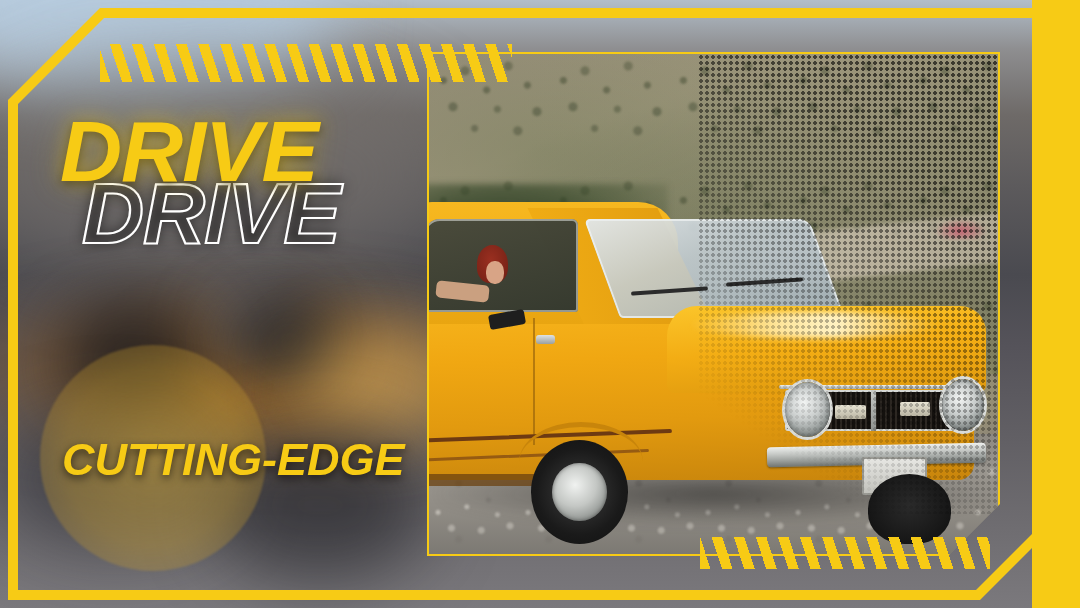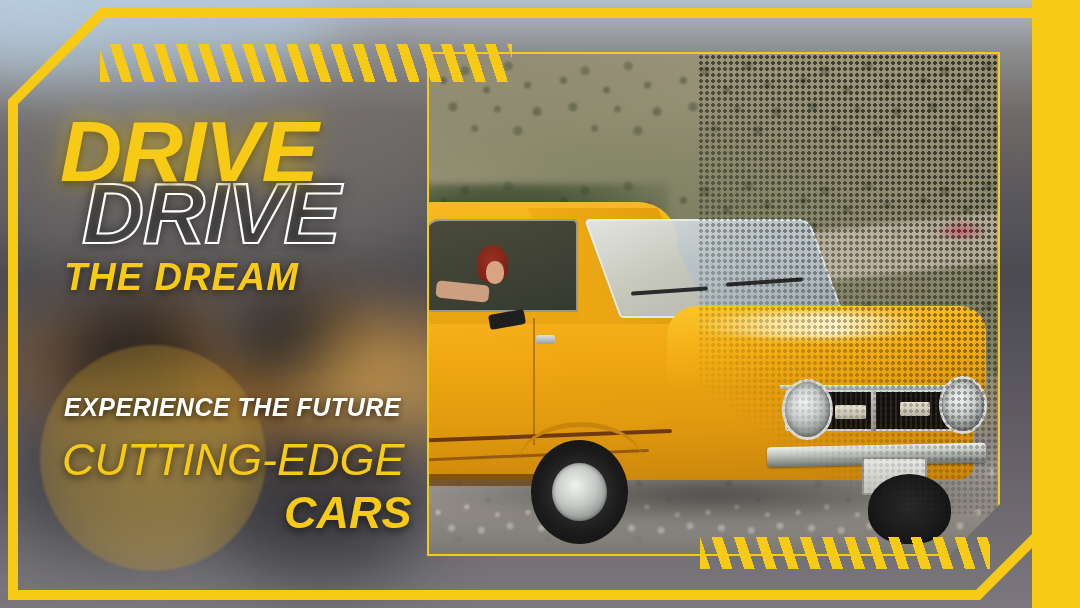--- a/index.html
+++ b/index.html
@@ -513,21 +513,21 @@
     color: #ffffff;
     white-space: nowrap;
     text-shadow: 0 2px 7px rgba(0,0,0,0.7);
   }
 
   .feature-1 {
     position:absolute;
     left: 62px; top: 434px;
     margin:0;
     font-family: "Liberation Sans", sans-serif;
-    font-weight: 400;
+    font-weight: 700;
     font-style: italic;
     font-size: 45px;
     letter-spacing: 0px;
     color: var(--yellow);
     white-space: nowrap;
     text-shadow: 0 3px 9px rgba(0,0,0,0.62);
   }
   .feature-2 {
     position:absolute;
     left: 284px; top: 487px;
@@ -630,22 +630,19 @@
   <div class="stripes stripes-top"></div>
   <div class="stripes stripes-bottom"></div>
 
   <div class="text-block">
 
     <div class="headline-wrap">
       <h1 class="headline-outline">DRIVE</h1>
       <h1 class="headline-solid">DRIVE</h1>
     </div>
 
-    <h2 class="subhead">THE DREAM</h2>
-
-    <p class="kicker">EXPERIENCE THE FUTURE</p>
+
 
     <p class="feature-1">CUTTING-EDGE</p>
 
-    <p class="feature-2">CARS</p>
   </div>
 
 </div>
 
 </body></html>

